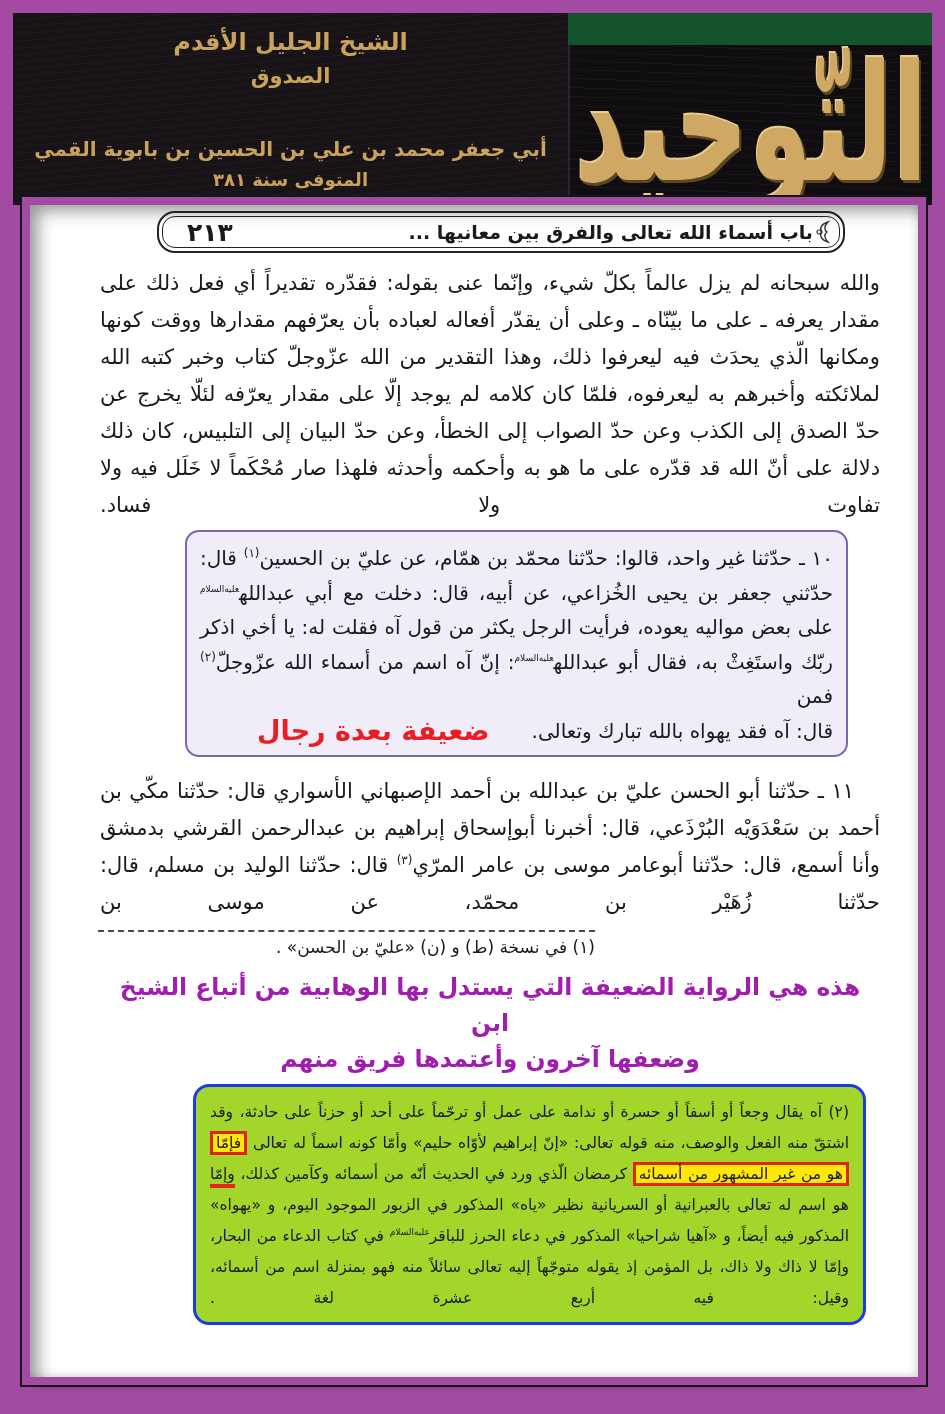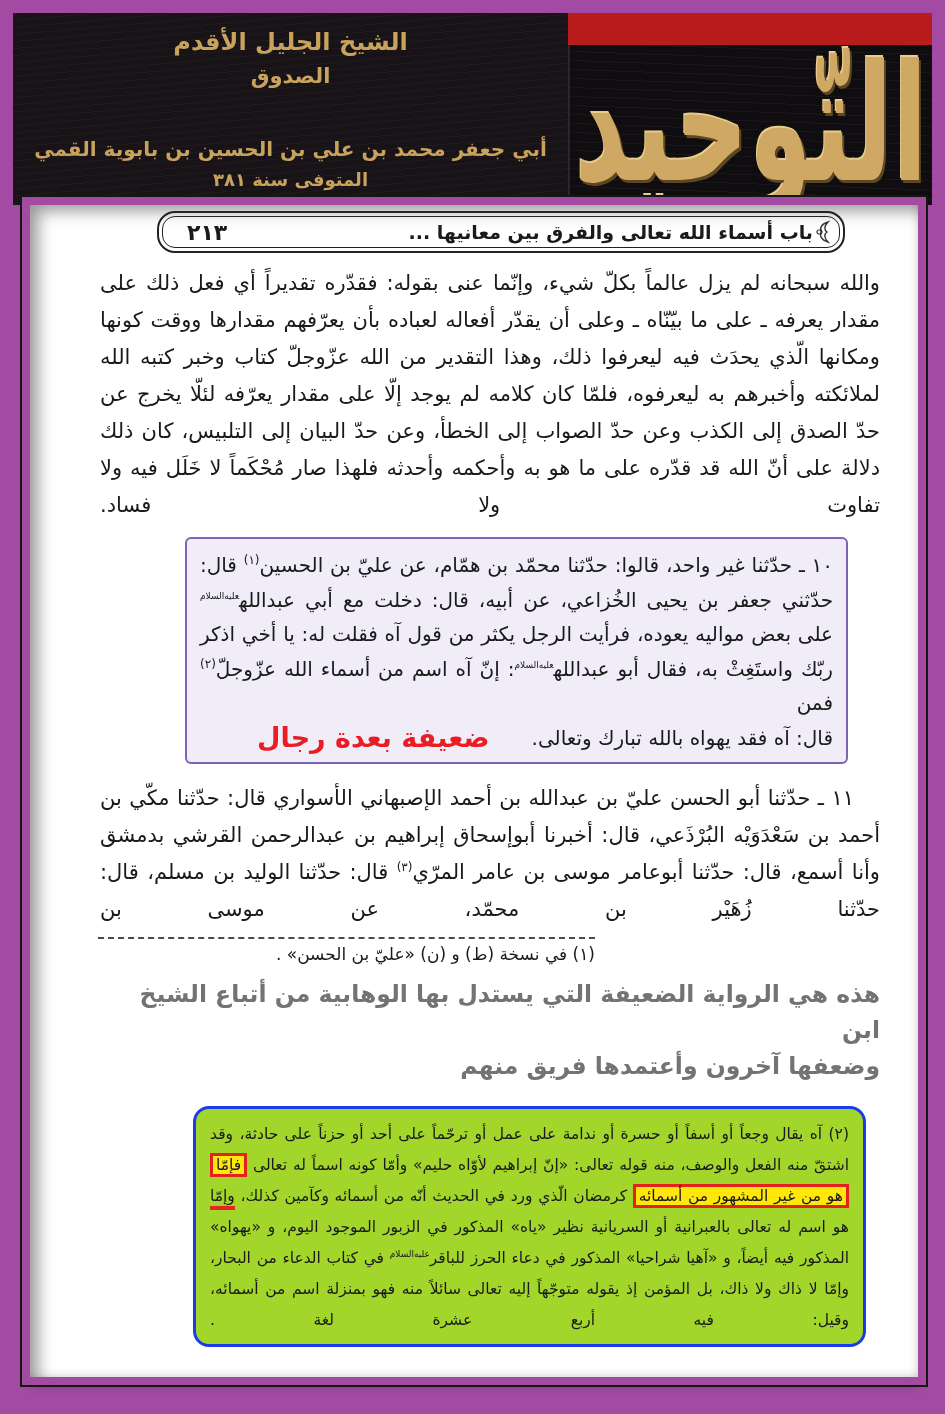--- a/index.html
+++ b/index.html
@@ -6,21 +6,21 @@
   body{
     width:945px;height:1414px;position:relative;
     background:#a34ba3;
     font-family:"DejaVu Sans",sans-serif;
     overflow:hidden;
   }
   
   .cover{
     position:absolute;left:13px;top:13px;width:919px;height:192px;
     display:flex;flex-direction:row;direction:ltr;
-    background:#b91c1c;
+    background:#14532d;
   }
   .cover-author{
     flex:1;display:flex;flex-direction:column;justify-content:space-evenly;
     align-items:center;background:#171317;direction:rtl;padding:6px 0;
     background-image:repeating-linear-gradient(175deg,rgba(255,255,255,.03) 0 1px,transparent 1px 7px);
   }
   .cover-author .l1{color:#c9a25b;font-size:24px;font-weight:bold;}
   .cover-author .l2{color:#c9a25b;font-size:21px;font-weight:bold;}
   .cover-author .l3{color:#c9a25b;font-size:20px;font-weight:bold;margin-top:40px;}
   .cover-author .l4{color:#c9a25b;font-size:18px;font-weight:bold;}
@@ -50,58 +50,58 @@
   
   .header-box{
     width:678px;margin:6px 73px 0 auto;
     border:2px solid #222;border-radius:18px;padding:3px;
   }
   .header-box-inner{
     border:1.5px solid #222;border-radius:13px;
     display:flex;align-items:center;height:30px;padding:0 8px;
   }
   .chapter-title{flex:1;text-align:right;font-size:19px;font-weight:bold;}
-  .page-number{font-size:22px;font-weight:bold;margin-left:16px;margin-right:14px;}
+  .page-number{font-size:25px;font-weight:bold;margin-left:16px;margin-right:14px;}
   .ornament{width:18px;height:24px;flex:none;}
   
   .content{margin:12px 38px 0 70px;width:780px;}
   .para{
     font-size:21px;line-height:37px;text-align:justify;text-align-last:justify;
     letter-spacing:.2px;
   }
   .fn-sup{font-size:12px;vertical-align:super;line-height:0;}
   .aleyh{font-size:9px;vertical-align:super;line-height:0;color:#1a1a1a;}
   
   .hadith-box{
-    box-sizing:border-box;width:663px;margin:13px 32px 0 auto;
-    background:#f0edf9;border:2.5px solid #7e63b5;border-radius:6px;
+    box-sizing:border-box;width:663px;margin:6px 32px 0 auto;
+    background:#f0edf9;border:2.5px solid #7e63b5;border-radius:14px;
     padding:9px 13px 7px;
   }
   .hadith-box .para{font-size:20px;line-height:34.5px;}
   .hadith-last-line{
     display:flex;align-items:baseline;font-size:20px;line-height:34.5px;
   }
   .weak-note{
     color:#ec1c24;font-weight:bold;font-size:27px;margin-right:42px;
     letter-spacing:0;line-height:1;align-self:center;
   }
   .hadith11{margin-top:16px;}
   .hadith11 .first-indent{display:inline-block;width:26px;}
   
   .fn-sep{width:497px;margin:9px 0 0 auto;margin-right:285px;border-top:2.5px dashed #4a4a4a;}
   .footnote1{
     width:497px;margin:3px 8px 0;margin-right:285px;font-size:17px;line-height:24px;
     text-align:right;
   }
   
-  .commentary{margin-top:10px;color:#737373;font-weight:bold;}
+  .commentary{margin-top:10px;text-align:center;color:#a21caf;font-weight:bold;}
   .commentary div{font-size:23.5px;line-height:36px;letter-spacing:.2px;}
   
   .green-box{
-    box-sizing:border-box;width:673px;margin:22px 14px 0 auto;
+    box-sizing:border-box;width:673px;margin:7px 14px 0 auto;
     background:#a3d62b;border:3px solid #1b3be8;border-radius:16px;
     padding:10px 14px 8px;
   }
   .green-box .fn2{
     font-size:15.5px;line-height:31px;text-align:justify;text-align-last:justify;
   }
   .hl-yellow{
     background:#ffe70a;border:3px solid #e3231b;padding:0 3px;
     box-decoration-break:clone;-webkit-box-decoration-break:clone;
   }

